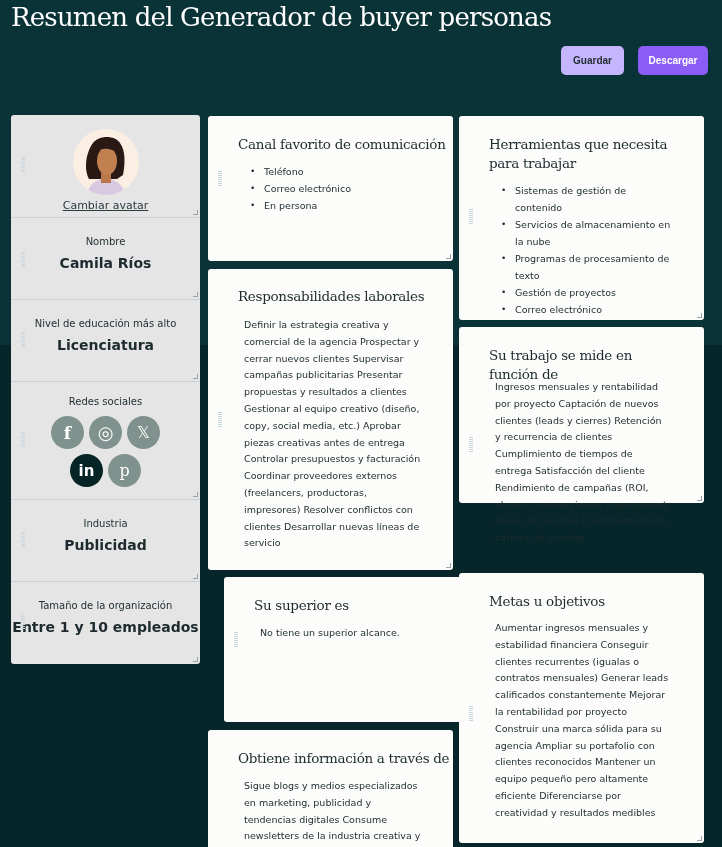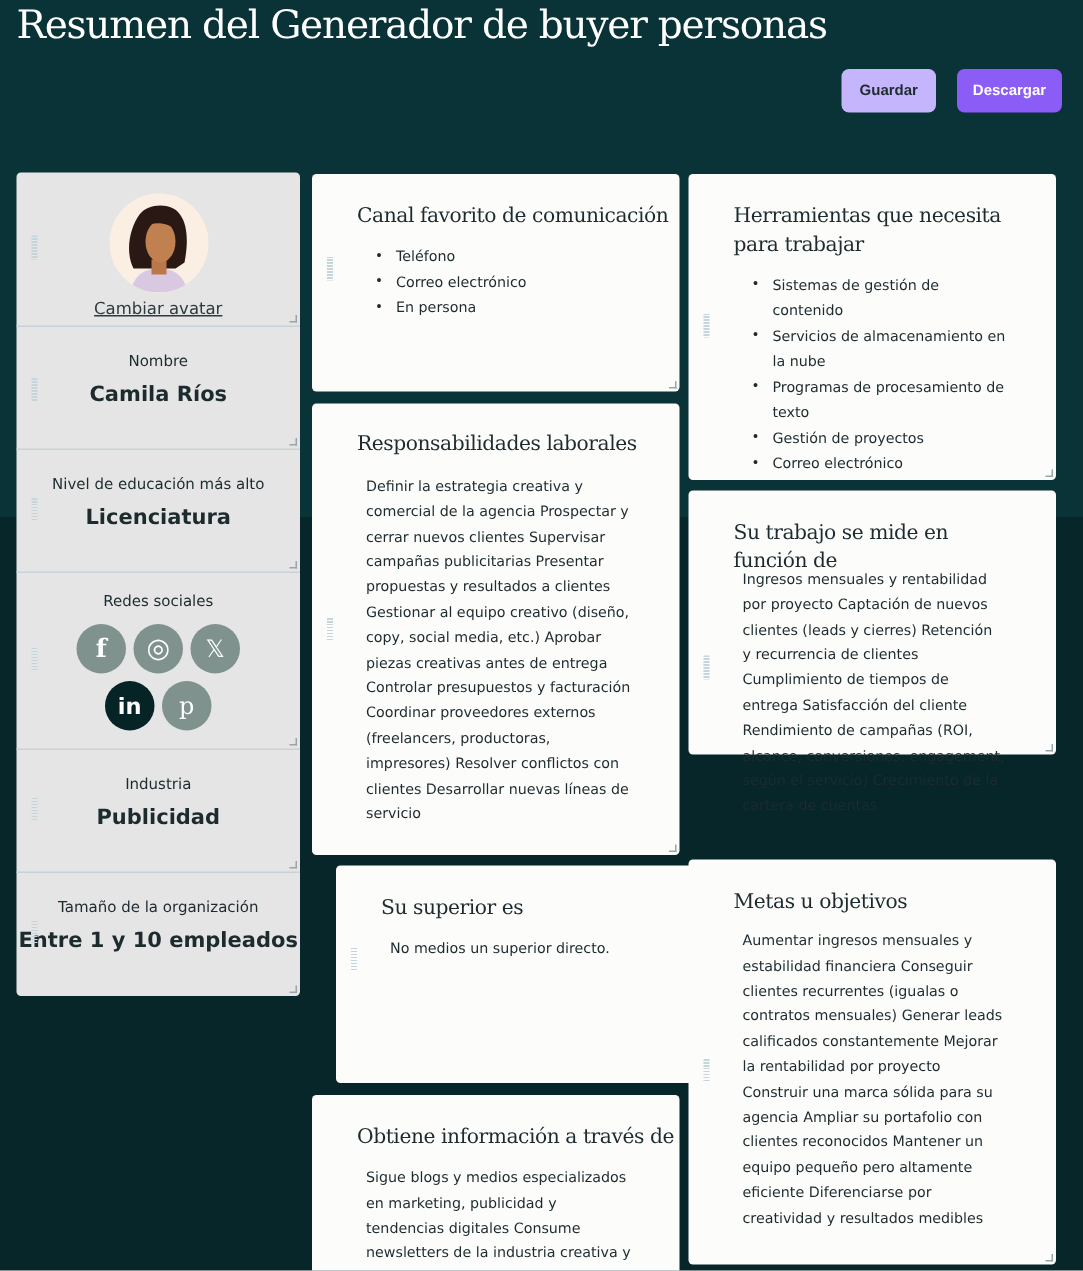--- a/index.html
+++ b/index.html
@@ -164,21 +164,21 @@
 <div class="card" style="left:208px; top:269px; width:245px; height:301px;">
   <span class="drag-handle" style="top:143px"></span>
   <h2 style="position:absolute; left:30px; top:18px;">Responsabilidades laborales</h2>
   <div class="body" style="position:absolute; left:36px; top:48px; width:180px;">Definir la estrategia creativa y comercial de la agencia Prospectar y cerrar nuevos clientes Supervisar campañas publicitarias Presentar propuestas y resultados a clientes Gestionar al equipo creativo (diseño, copy, social media, etc.) Aprobar piezas creativas antes de entrega Controlar presupuestos y facturación Coordinar proveedores externos (freelancers, productoras, impresores) Resolver conflictos con clientes Desarrollar nuevas líneas de servicio</div>
   <span class="resize-grip"></span>
 </div>
 
 <div class="card" style="left:208px; top:577px; width:245px; height:145px;margin-left:16px;">
   <span class="drag-handle" style="top:55px"></span>
   <h2 style="position:absolute; left:30px; top:19px;">Su superior es</h2>
-  <div class="body" style="position:absolute; left:36px; top:48px; width:180px;">No medios un superior directo.</div>
+  <div class="body" style="position:absolute; left:36px; top:48px; width:180px;">No tiene un superior alcance.</div>
   <span class="resize-grip"></span>
 </div>
 
 <div class="card" style="left:208px; top:730px; width:245px; height:130px;">
   <h2 style="position:absolute; left:30px; top:19px;">Obtiene información a través de</h2>
   <div class="body" style="position:absolute; left:36px; top:48px; width:180px;">Sigue blogs y medios especializados en marketing, publicidad y tendencias digitales Consume newsletters de la industria creativa y</div>
 </div>
 
 <div class="card" style="left:459px; top:116px; width:245px; height:204px;">
   <span class="drag-handle" style="top:93px"></span>

